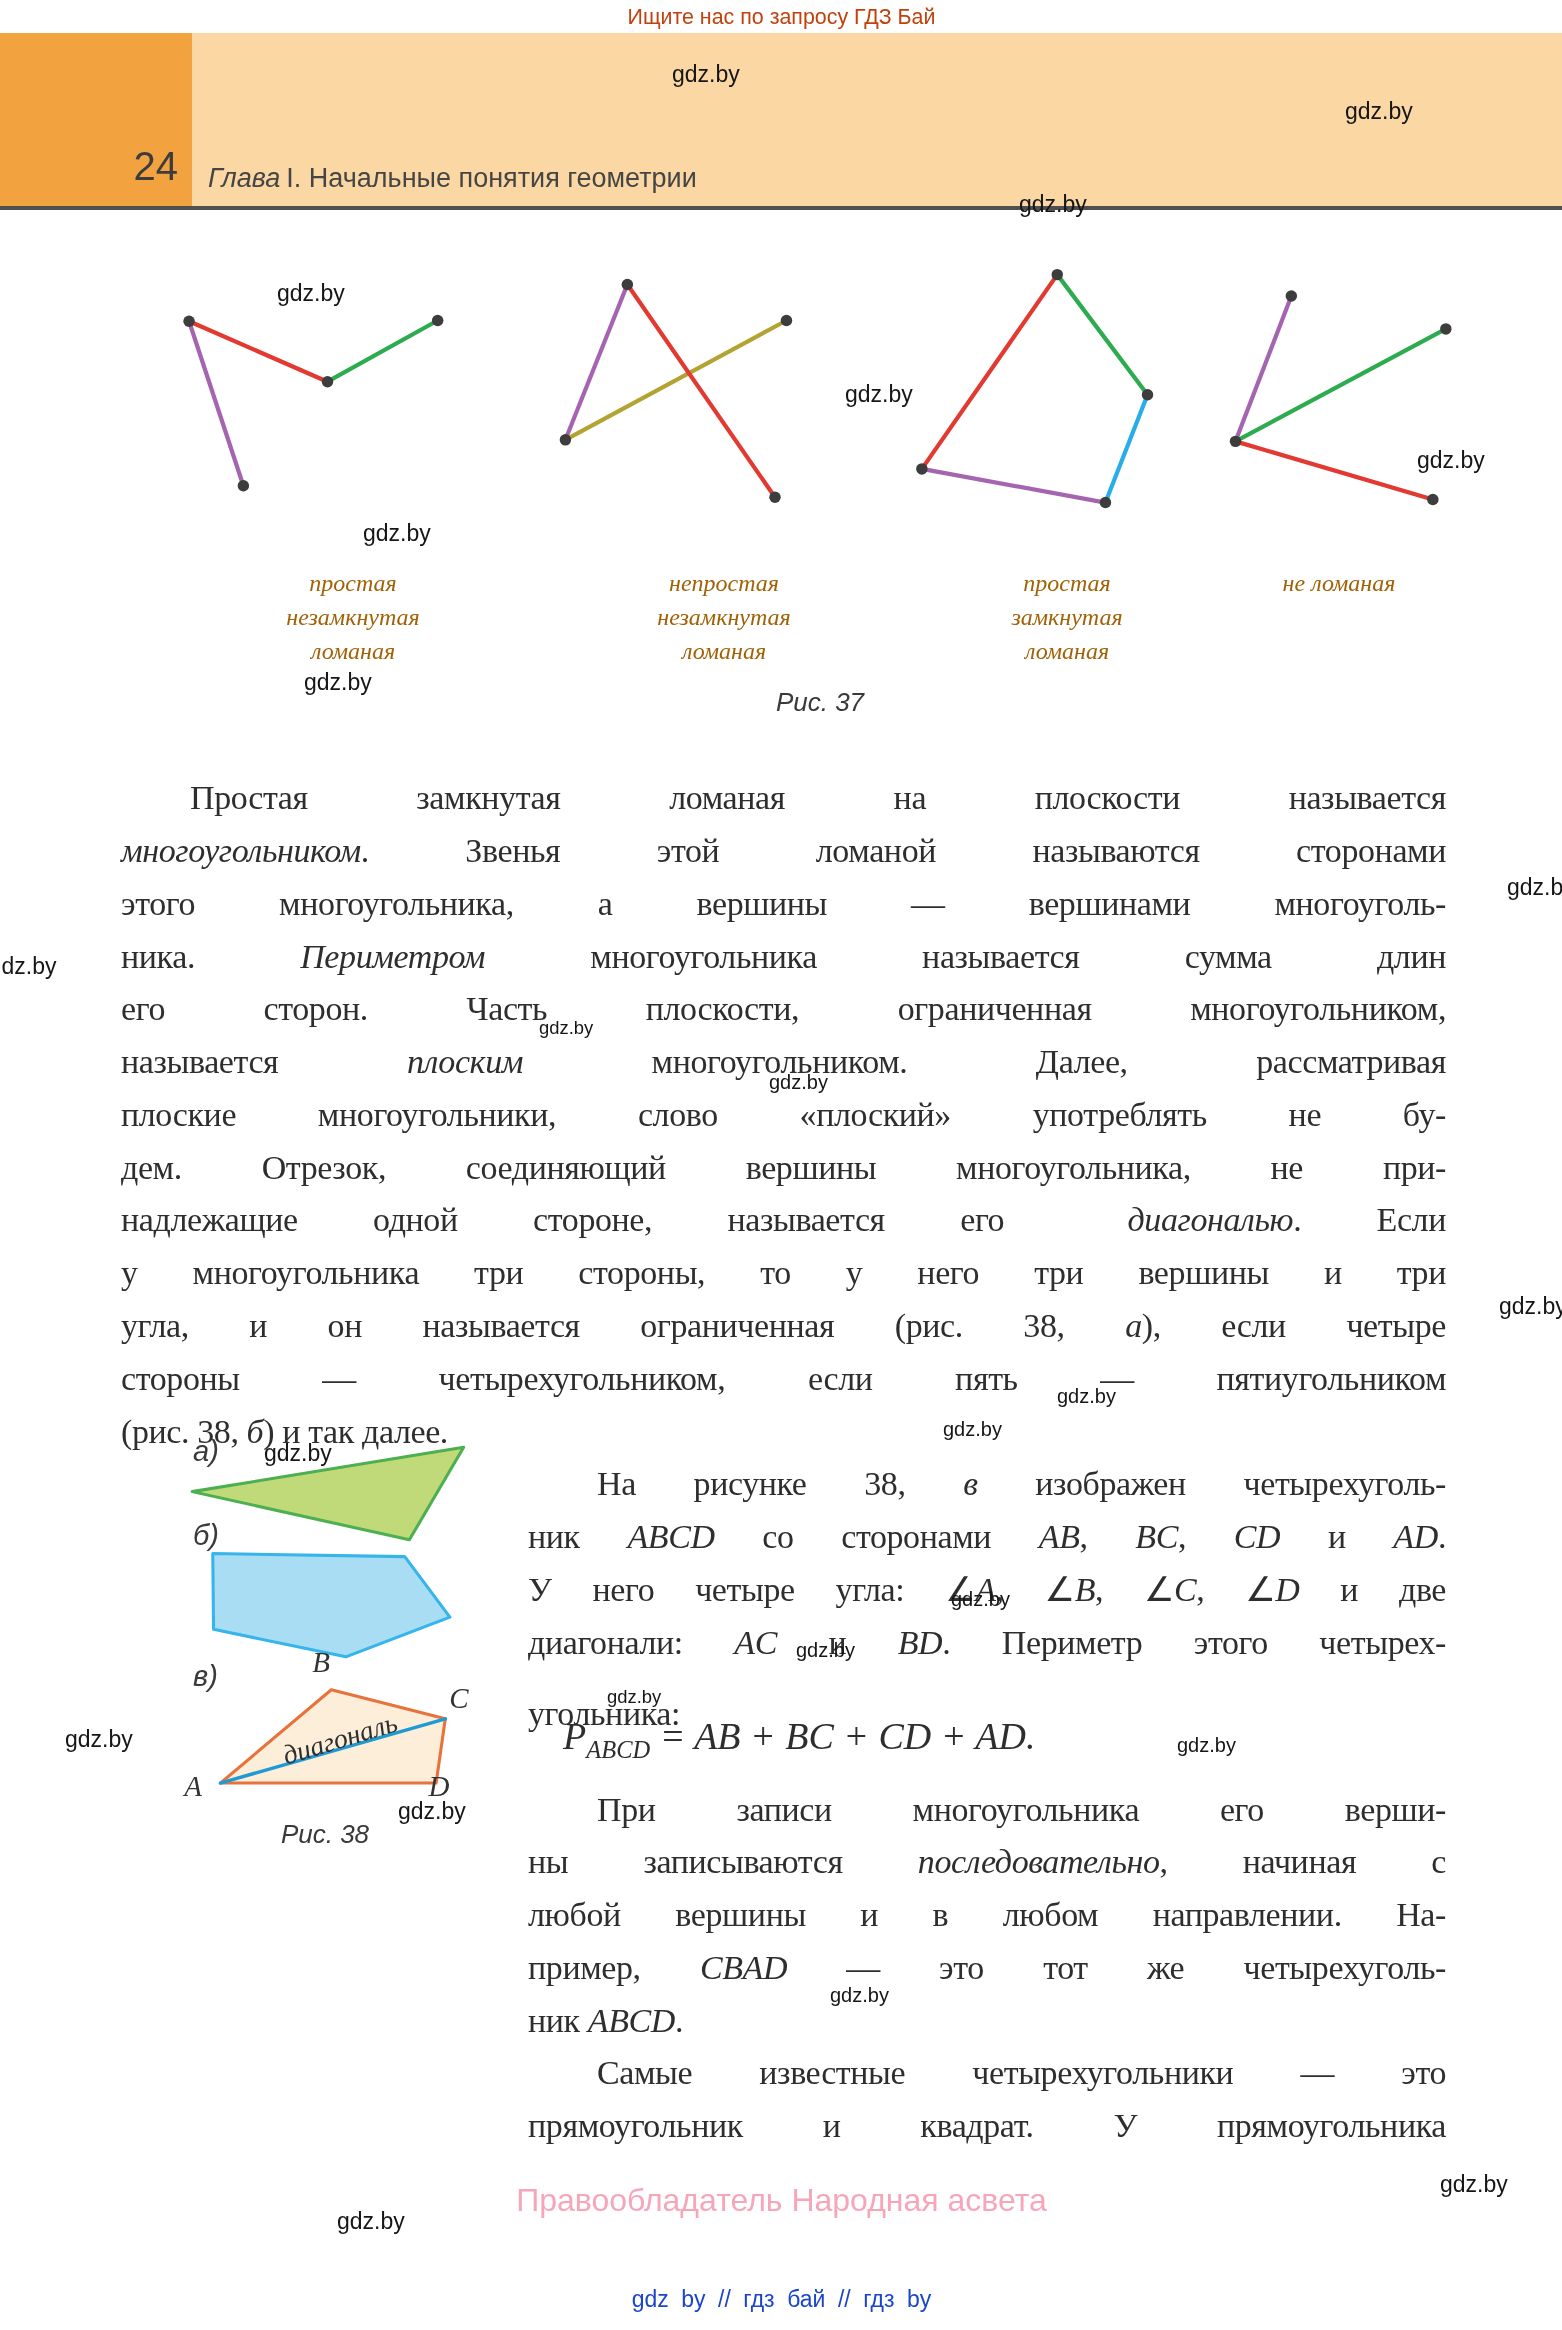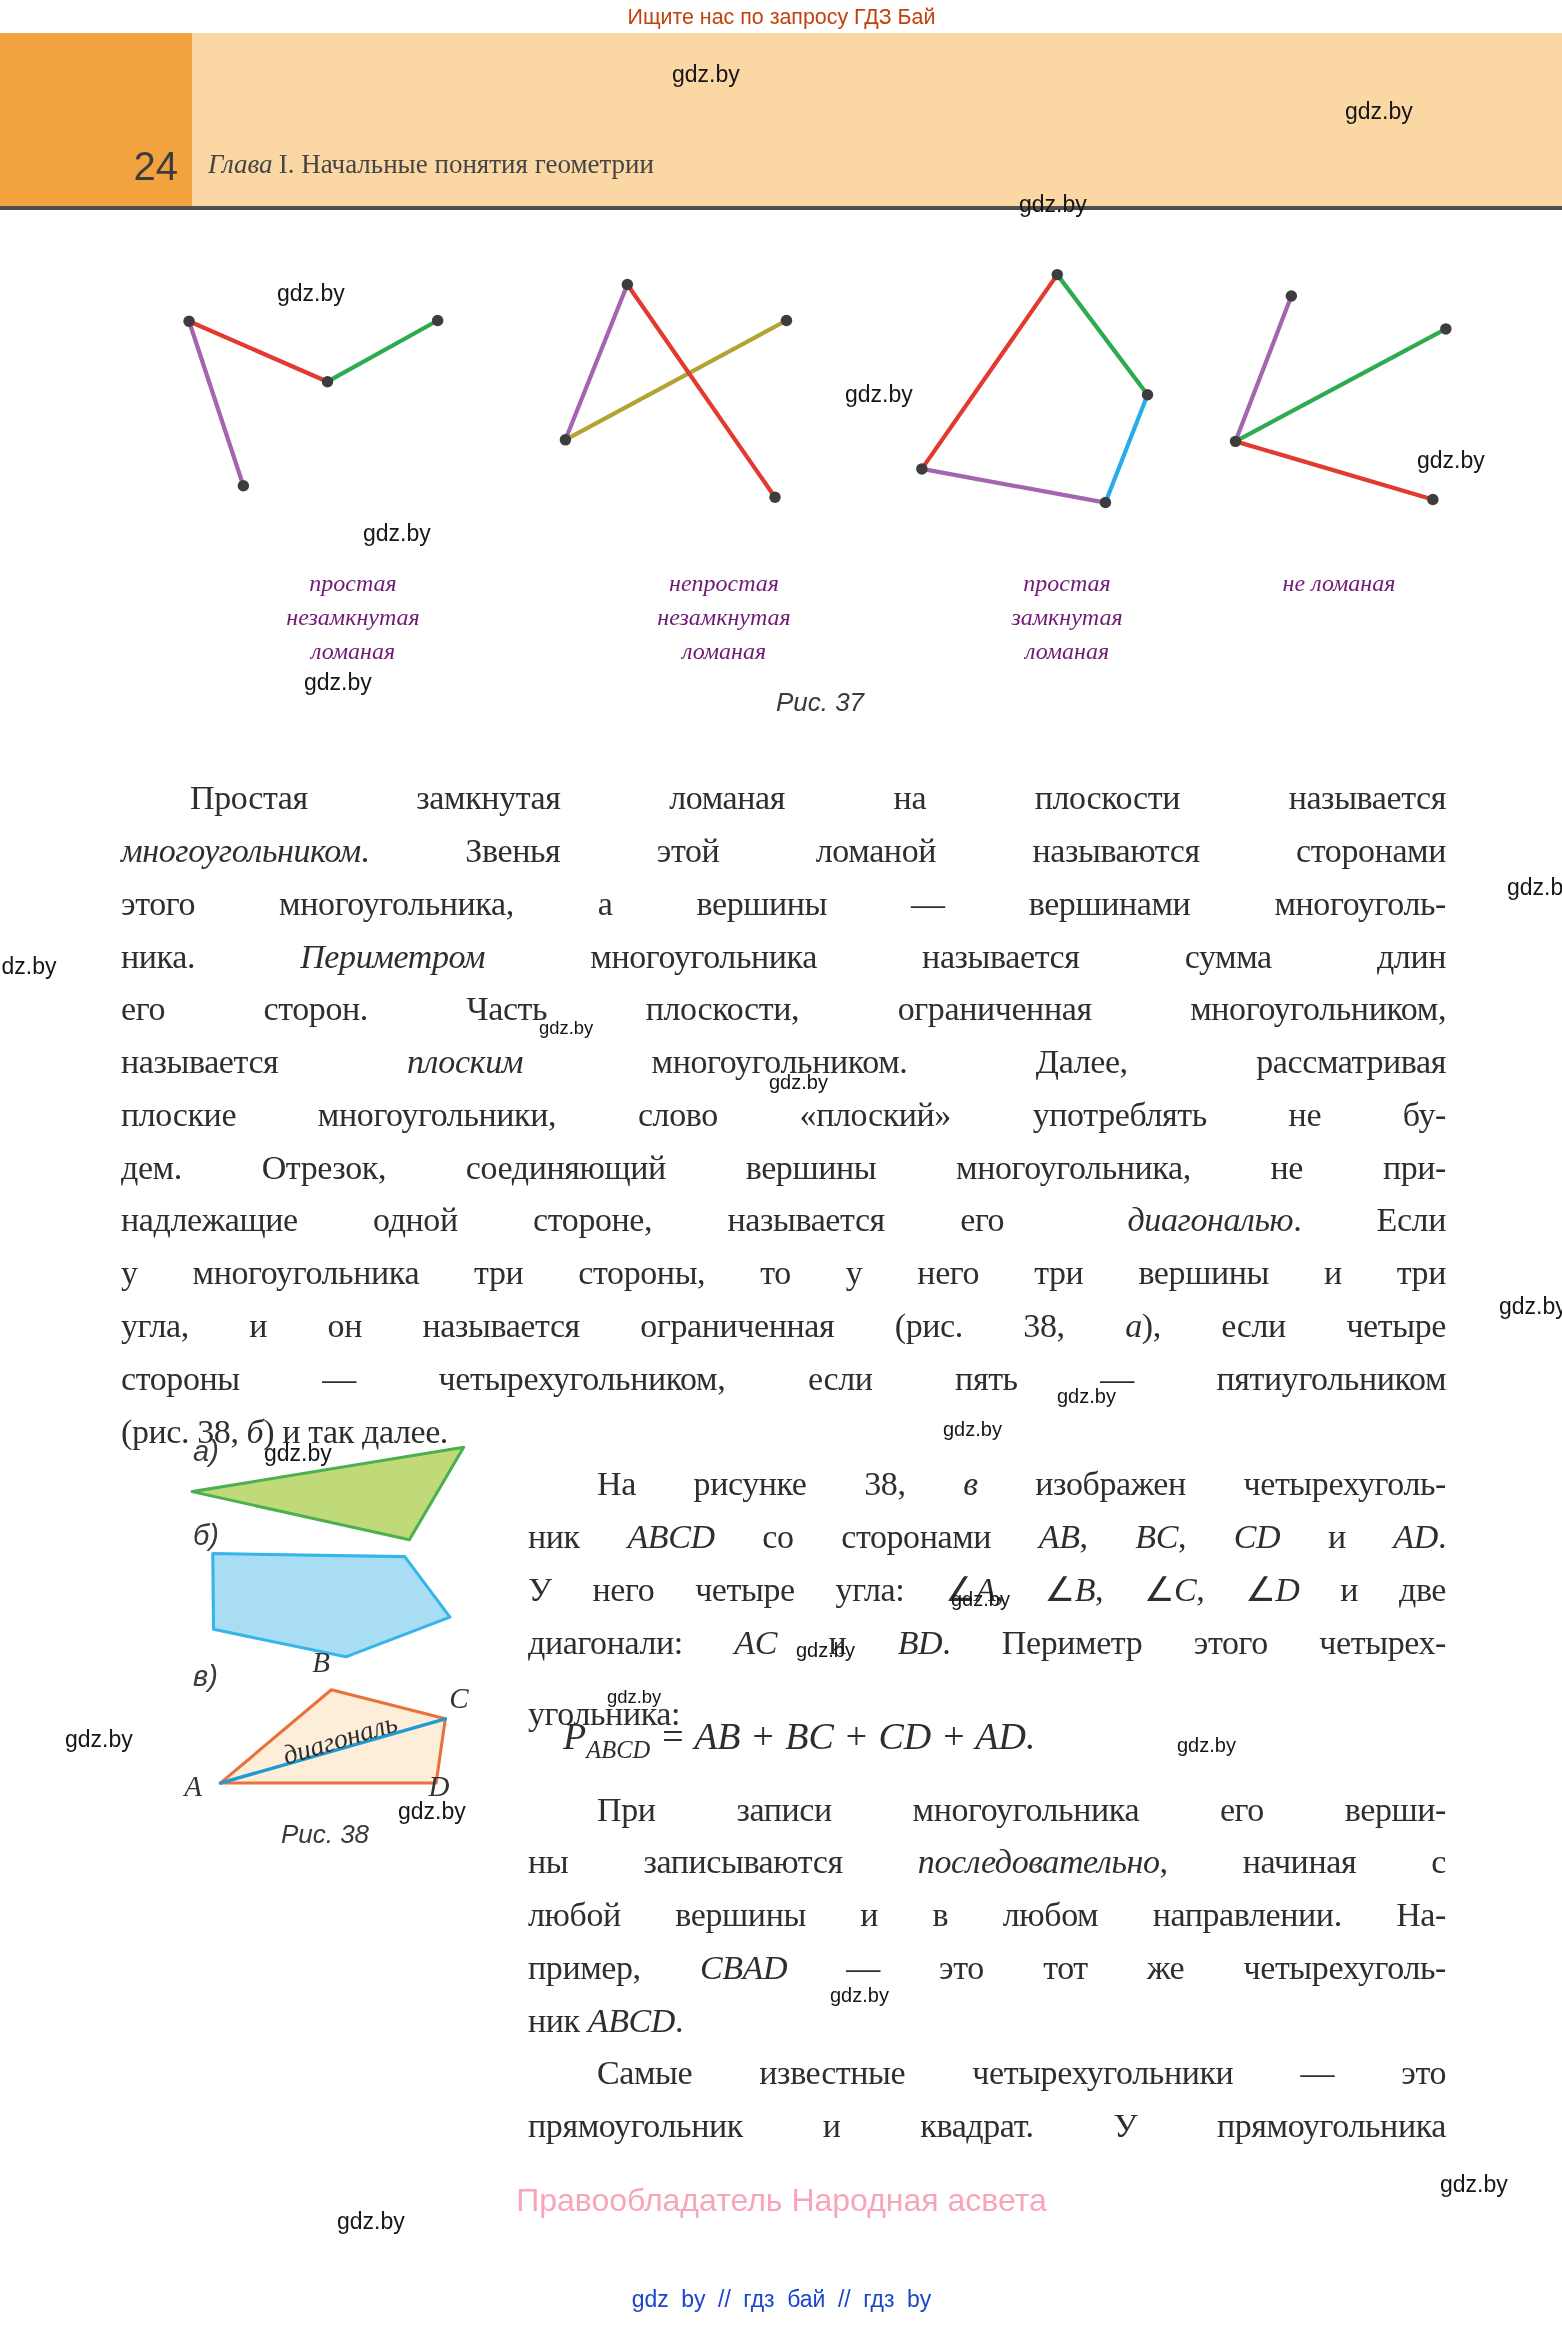--- a/index.html
+++ b/index.html
@@ -3,25 +3,25 @@
 <meta charset="utf-8">
 <style>
   html,body{margin:0;padding:0;background:#ffffff;}
   body{width:1563px;height:2330px;position:relative;font-family:"Liberation Serif",serif;color:#2e2e2e;overflow:hidden;}
   .abs{position:absolute;}
   #banner{width:100%;text-align:center;top:4.6px;font-family:"Liberation Sans",sans-serif;font-size:21.4px;color:#c2410c;}
   #band{top:33px;left:0;width:1563px;height:173px;background:#fbd7a4;}
   #band-block{top:0;left:0;width:192px;height:173px;background:#f2a340;}
   #band-rule{top:206px;left:0;width:1563px;height:3.8px;background:#4f4f4f;}
   #page-num{left:90px;top:144px;width:88px;text-align:right;font-family:"Liberation Sans",sans-serif;font-size:40px;color:#3c3c3c;}
-  #chapter{left:208px;top:149px;font-family:Liberation Serif, serif;font-size:27px;color:#454545;}
+  #chapter{left:208px;top:163px;font-family:Liberation Sans, sans-serif;font-size:27px;color:#454545;}
   #chapter i{margin-right:6.1px;}
   svg#vec{left:0;top:0;}
   .wm{font-family:"Liberation Sans",sans-serif;color:#161616;white-space:nowrap;}
-  .fig-label{transform:translate(-50%,0);text-align:center;font-style:italic;font-size:24px;line-height:34px;color:#701a75;white-space:nowrap;}
+  .fig-label{transform:translate(-50%,0);text-align:center;font-style:italic;font-size:24px;line-height:34px;color:#a16207;white-space:nowrap;}
   .caption{transform:translate(-50%,0);font-family:"Liberation Sans",sans-serif;font-style:italic;font-size:26px;color:#3a3a3a;white-space:nowrap;}
   .line{font-size:34px;line-height:53px;height:53px;text-align:justify;text-align-last:justify;letter-spacing:-0.4px;white-space:nowrap0;}
   .line.noj{text-align:left;text-align-last:left;}
   .panel-label{font-family:"Liberation Sans",sans-serif;font-style:italic;font-size:29px;color:#3a3a3a;}
   .vlabel{transform:translate(-50%,-50%);font-style:italic;font-size:29px;color:#333;}
   #diag-label{transform:translate(-50%,-50%) rotate(-17deg);font-style:italic;font-size:27.5px;color:#2e2e2e;white-space:nowrap;}
   #formula{left:563px;top:1714px;font-size:38px;font-style:italic;color:#2e2e2e;}
   #formula sub{font-size:24.5px;}
   #footer-copy{left:0;top:2182px;width:1563px;text-align:center;font-family:"Liberation Sans",sans-serif;font-size:32px;color:#f7a6ba;}
   #footer-links{left:0;top:2286px;width:1563px;text-align:center;font-family:"Liberation Sans",sans-serif;font-size:23px;color:#1b46cc;word-spacing:6.1px;}

